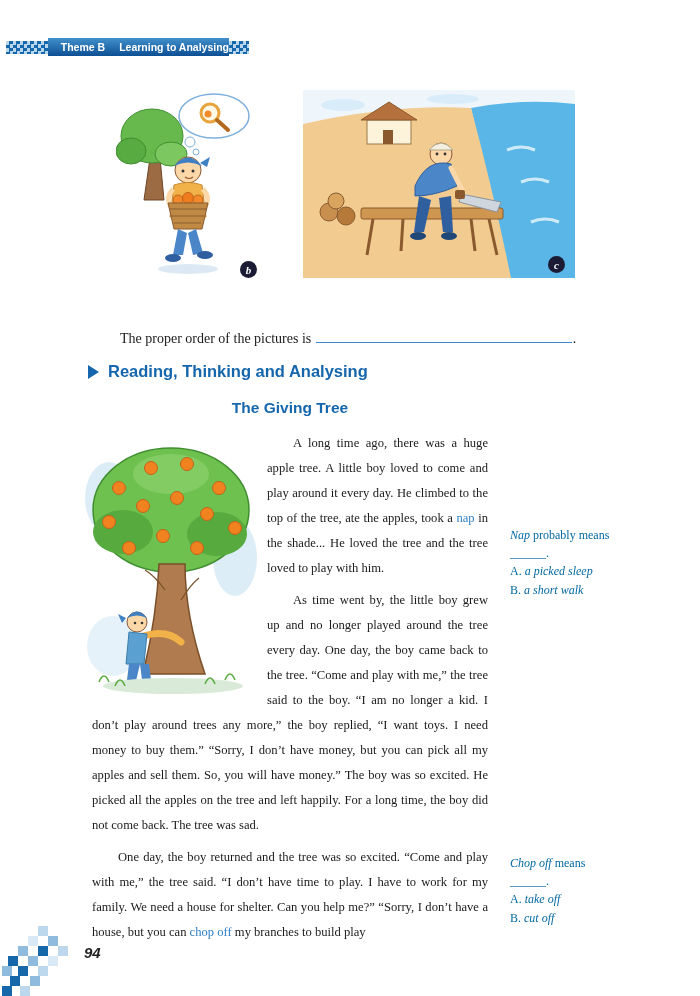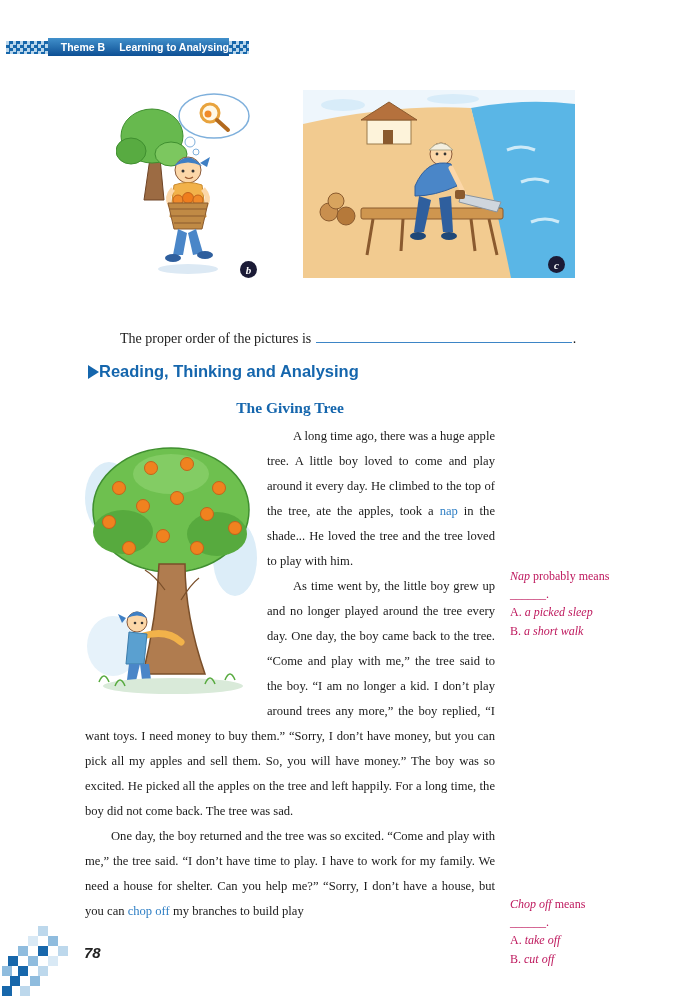--- a/index.html
+++ b/index.html
@@ -21,33 +21,33 @@
   .pic-right{left:303px;top:90px;width:272px;height:188px;}
   .pic-label{width:17px;height:17px;border-radius:50%;background:#1b1b36;color:#fff;
              display:flex;align-items:center;justify-content:center;
              font:italic bold 11px "Liberation Serif",serif;}
   .label-b{left:240px;top:261px;}
   .label-c{left:548px;top:256px;}
   
   .order-q{left:120px;top:297px;width:520px;font-size:14px;white-space:nowrap;margin-top:32px;}
   .blank-line{display:inline-block;width:256px;height:13px;border-bottom:1px solid #3d85c6;margin:0 1px;}
   
-  .section-heading{left:88px;top:362px;display:flex;align-items:center;}
+  .section-heading{left:88px;top:362px;display:flex;align-items:center;gap:9px;}
   .tri{width:0;height:0;border-left:11px solid #1566ad;border-top:7px solid transparent;border-bottom:7px solid transparent;}
   .section-title{font-family:"Liberation Sans",sans-serif;font-weight:bold;font-size:16.5px;color:#1566ad;}
   
   .story-title{left:85px;top:399px;width:410px;text-align:center;
-               font-family:Liberation Serif, serif;font-weight:bold;font-size:15.5px;color:#1566ad;}
+               font-family:Liberation Sans, sans-serif;font-weight:bold;font-size:15.5px;color:#1566ad;}
   .story{left:85px;top:424px;width:410px;height:527px;overflow:hidden;
          font-size:12.6px;line-height:25px;text-align:justify;}
-  .story p{margin:0;text-indent:26px;}
+  .story p{margin:7px;text-indent:26px;}
   .tree-fig{float:left;width:172px;height:268px;margin:10px 10px 2px 0;}
   .vocab{color:#2f7fc4;}
   
-  .side-note{left:510px;width:116px;font-size:12px;line-height:17.5px;color:#be185d;margin-top:41px;}
+  .side-note{left:510px;width:116px;font-size:12px;line-height:17.5px;color:#0369a1;}
   .note-1{top:527px;}
   .note-2{top:855px;}
   .side-note .term{font-style:italic;}
   .side-note .opt-text{font-style:italic;}
   .side-note .opt{margin-top:1px;}
   
   .page-number{left:84px;top:944px;font-family:"Liberation Sans",sans-serif;
                font-style:italic;font-weight:bold;font-size:15px;color:#222;}
   .corner-deco{left:2px;top:926px;}
 </style>
@@ -252,13 +252,13 @@
   <rect x="26" y="30" width="10" height="10" fill="#8fbcde"></rect>
   <rect x="46" y="30" width="10" height="10" fill="#d9e9f5"></rect>
   <rect x="0" y="40" width="10" height="10" fill="#8fbcde"></rect>
   <rect x="16" y="40" width="10" height="10" fill="#1767ab"></rect>
   <rect x="36" y="40" width="10" height="10" fill="#bdd8ec"></rect>
   <rect x="8" y="50" width="10" height="10" fill="#1767ab"></rect>
   <rect x="28" y="50" width="10" height="10" fill="#8fbcde"></rect>
   <rect x="0" y="60" width="10" height="10" fill="#1767ab"></rect>
   <rect x="18" y="60" width="10" height="10" fill="#bdd8ec"></rect>
 </svg>
-<div class="abs page-number">78</div>
+<div class="abs page-number">94</div>
 
 </body></html>

